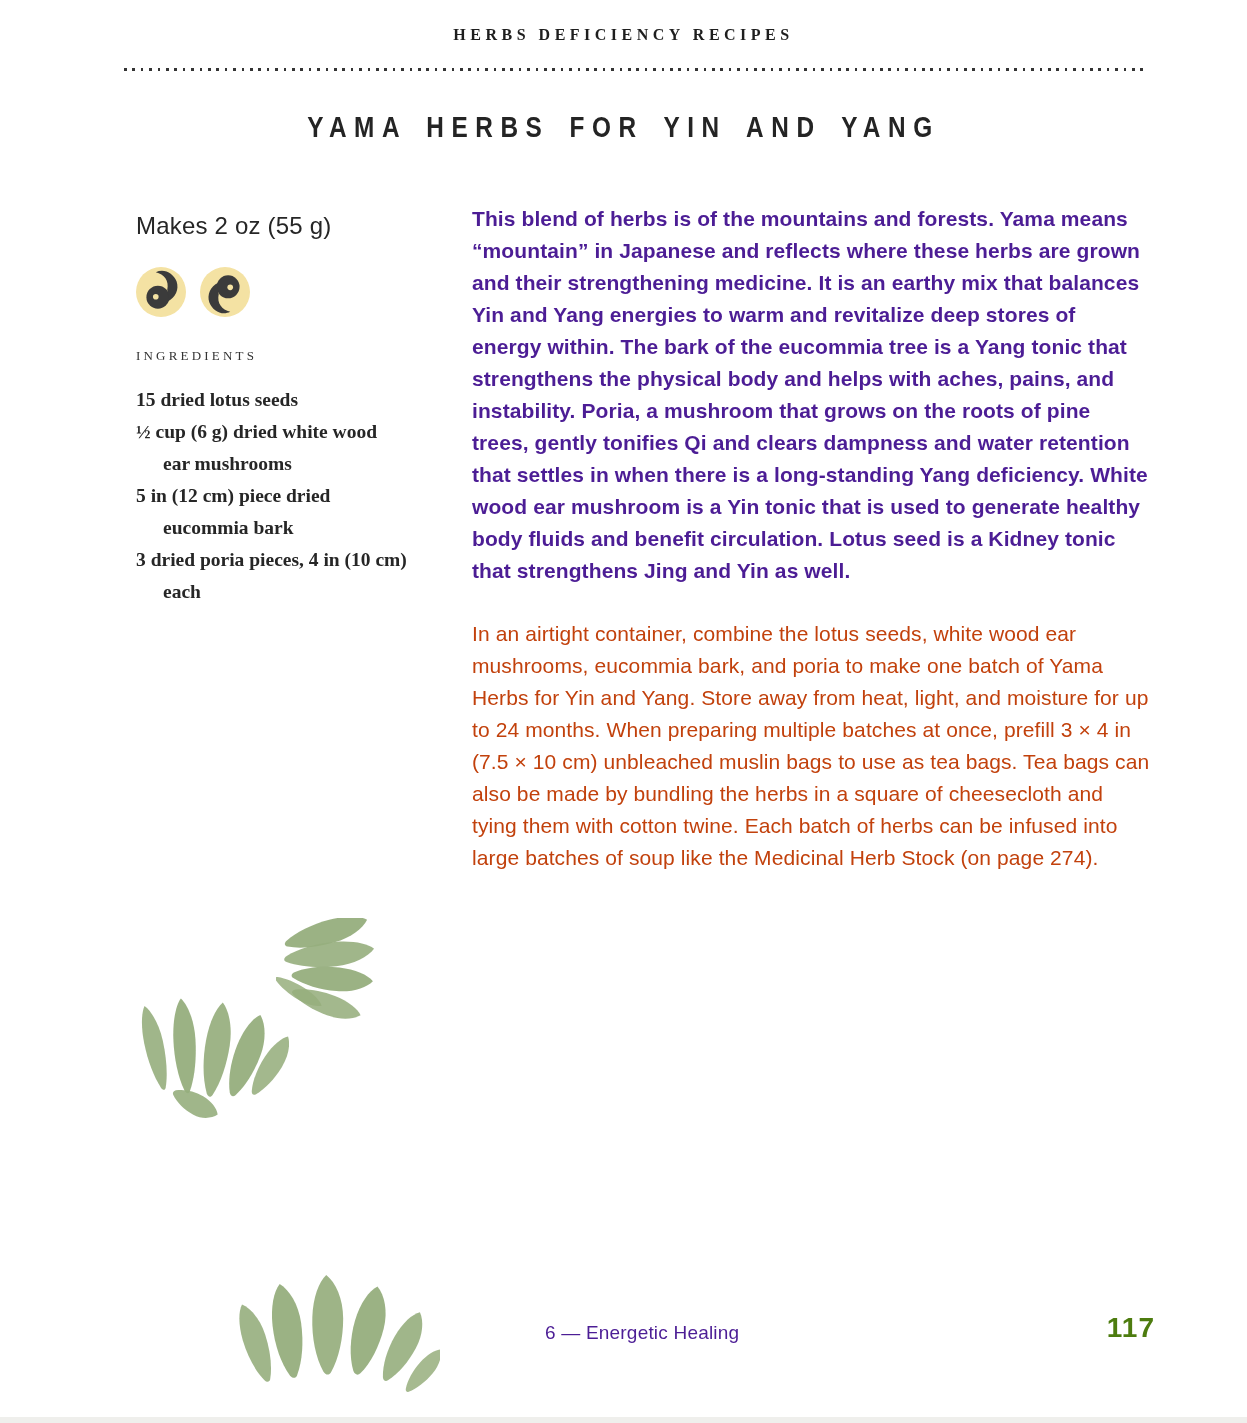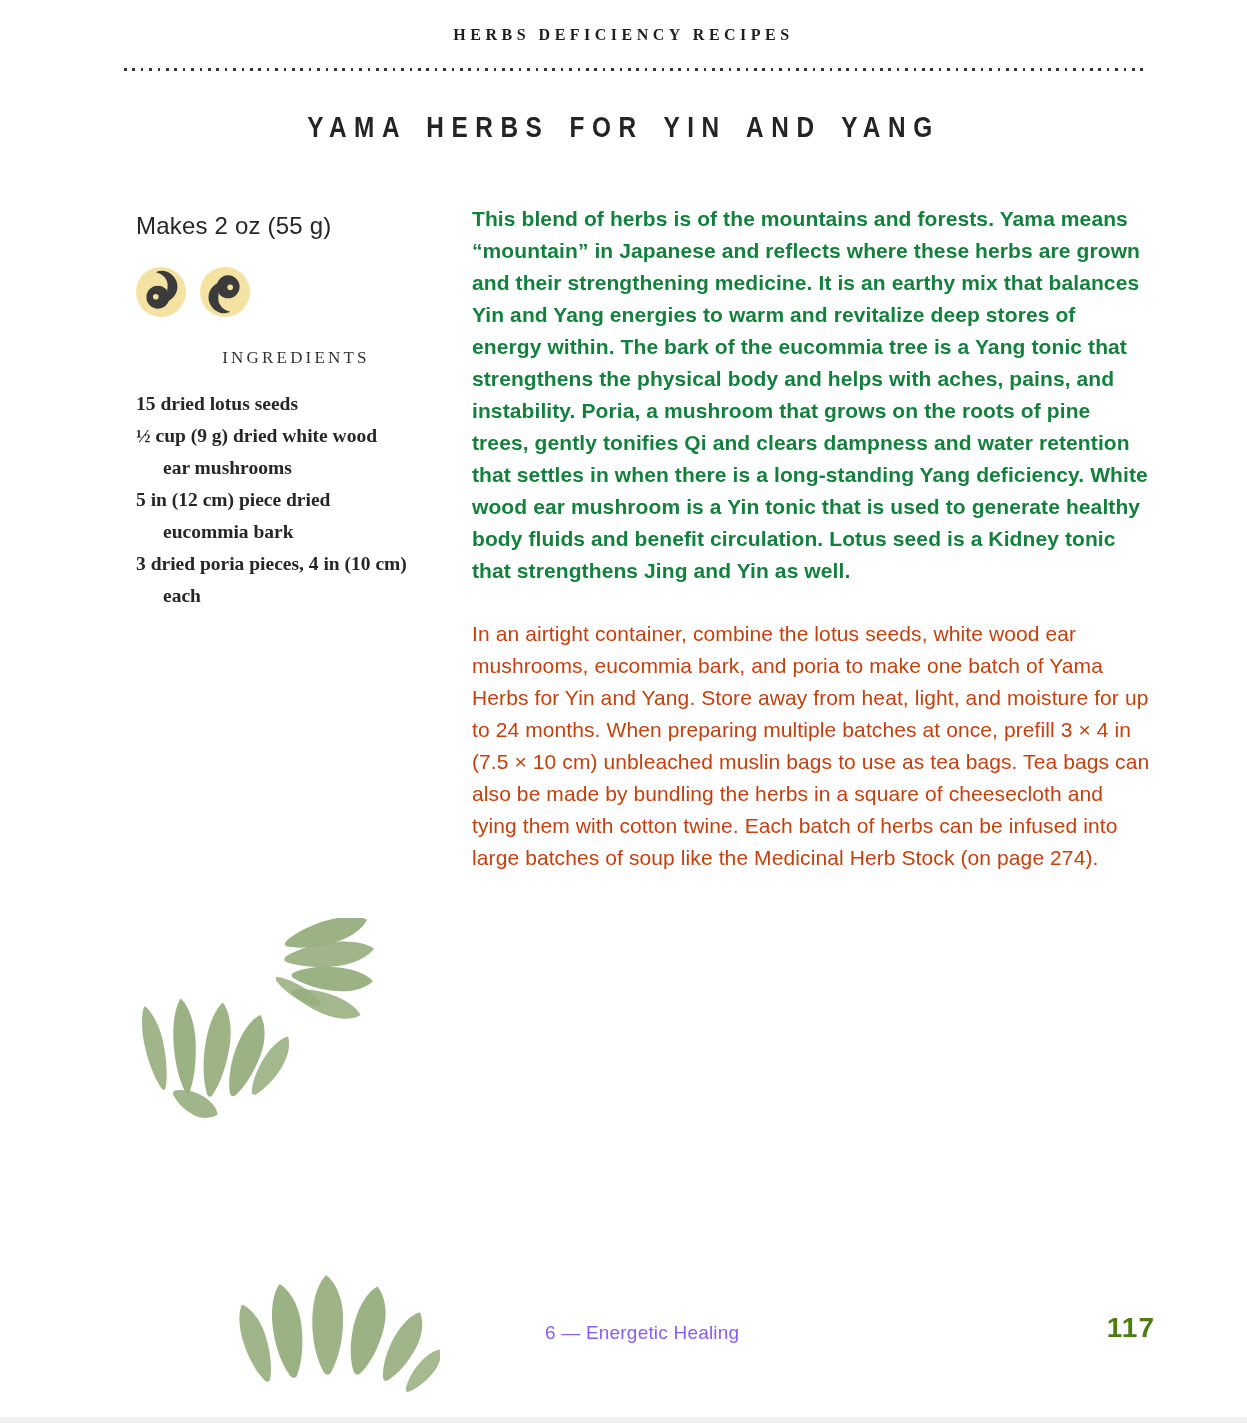--- a/index.html
+++ b/index.html
@@ -67,24 +67,23 @@
   .badge-row {
     margin-top: 27px;
     display: flex;
     gap: 14px;
   }
   .yy-badge { width: 50px; height: 50px; display: block; }
   .ingredients-heading {
     margin-top: 31px;
     font-family: "Liberation Serif", serif;
     font-weight: 400;
-    font-size: 17px;
+    font-size: 13px;
     letter-spacing: 3.2px;
     color: #333333;
-    text-align: center;
   }
   .ingredients {
     margin-top: 20px;
     list-style: none;
     width: 304px;
     font-family: "Liberation Serif", serif;
     font-weight: 700;
     font-size: 19.5px;
     line-height: 32px;
     color: #262626;
@@ -100,36 +99,36 @@
     position: absolute;
     top: 203px; left: 472px;
     width: 678px;
   }
   .body-par {
     font-size: 21px;
     line-height: 32px;
     color: #c2410c;
     letter-spacing: 0.1px;
   }
-  .body-par.bold { font-weight: 700; color: #15803d; }
+  .body-par.bold { font-weight: 700; color: #4c1d95; }
   .body-par + .body-par { margin-top: 31px; }
 
   
   .leaves { position: absolute; color: #96ae7d; }
   .leaves-a { top: 918px;  left: 276px; }
   .leaves-b { top: 990px;  left: 133px; }
   .leaves-c { top: 1243px; left: 228px; }
 
   
   .footer-chapter {
     position: absolute;
     top: 1322px; left: 545px;
     font-size: 19px;
     font-weight: 500;
-    color: #8b5cf6;
+    color: #4c1d95;
     letter-spacing: 0.2px;
   }
   .page-number {
     position: absolute;
     top: 1312px; right: 92px;
     font-size: 28px;
     font-weight: 700;
     letter-spacing: 1px;
     color: #4d7c0f;
   }
@@ -176,21 +175,21 @@
         <g transform="rotate(180 24 24)">
             <use href="#yinComma"></use>
           </g>
       </svg>
     </div>
 
     <div class="ingredients-heading">INGREDIENTS</div>
 
     <ul class="ingredients">
       <li>15 dried lotus seeds</li>
-      <li>½ cup (9 g) dried white wood
+      <li>½ cup (6 g) dried white wood
 ear mushrooms</li>
       <li>5 in (12 cm) piece dried
 eucommia bark</li>
       <li>3 dried poria pieces, 4 in (10 cm)
 each</li>
     </ul>
   </div>
 
   <div class="right-col">
     <p class="body-par bold">This blend of herbs is of the mountains and forests. Yama means “mountain” in Japanese and reflects where these herbs are grown and their strengthening medicine. It is an earthy mix that balances Yin and Yang energies to warm and revitalize deep stores of energy within. The bark of the eucommia tree is a Yang tonic that strengthens the physical body and helps with aches, pains, and instability. Poria, a mushroom that grows on the roots of pine trees, gently tonifies Qi and clears dampness and water retention that settles in when there is a long-standing Yang deficiency. White wood ear mushroom is a Yin tonic that is used to generate healthy body fluids and benefit circulation. Lotus seed is a Kidney tonic that strengthens Jing and Yin as well.</p>

